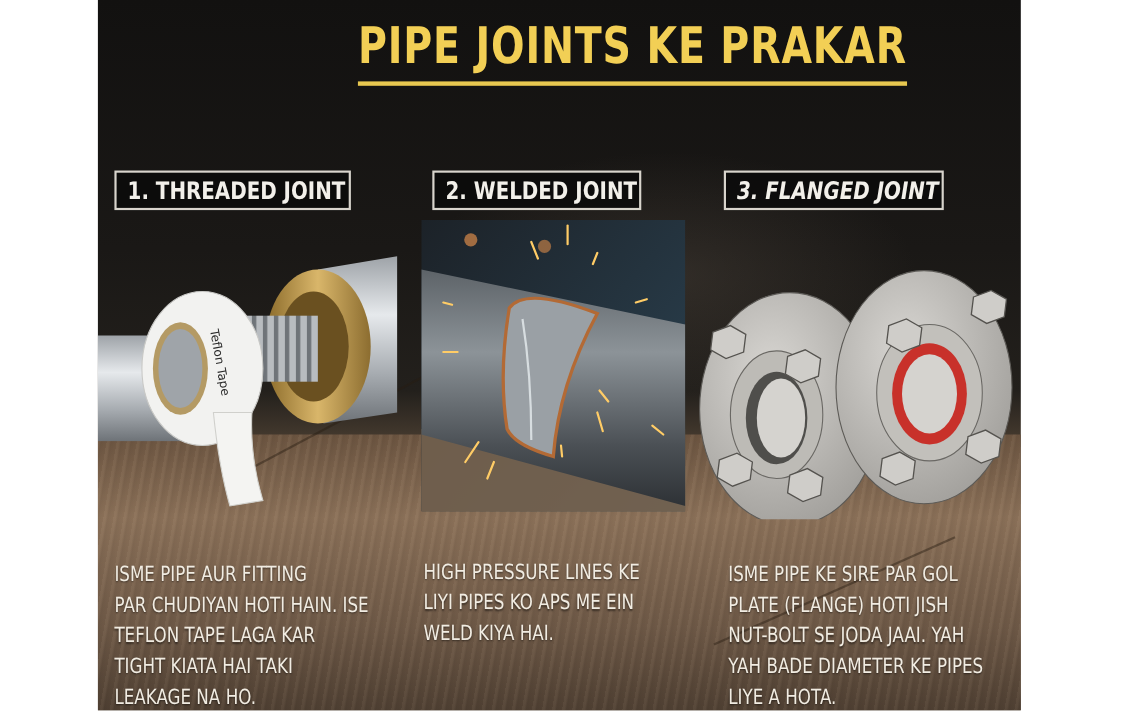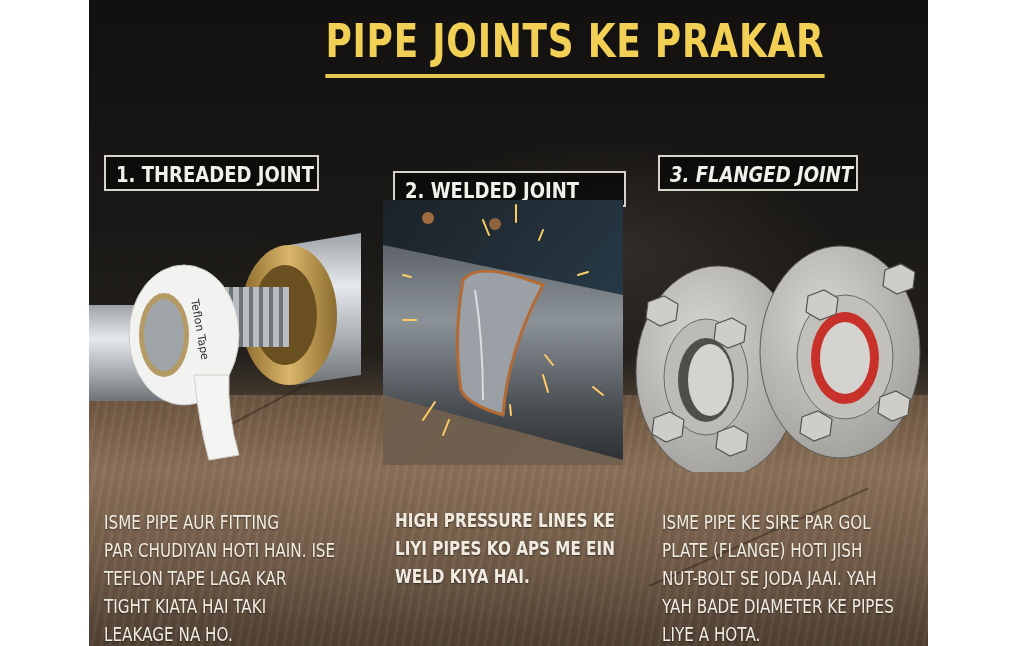--- a/index.html
+++ b/index.html
@@ -35,21 +35,21 @@
     <div class="wood-line" style="left:560px;top:190px;width:240px;transform:rotate(-24deg);"></div>
   </div>
 
   <div class="title">
     <span>PIPE JOINTS KE PRAKAR</span>
   </div>
 
   <div class="label" style="left:15px;width:215px;">
     <span>1. THREADED JOINT</span>
   </div>
-  <div class="label" style="left:304px;width:233px;margin-top:16px;">
+  <div class="label" style="left:304px;width:190px;">
     <span>2. WELDED JOINT</span>
   </div>
   <div class="label" style="left:569px;width:200px;font-style:italic;">
     <span>3. FLANGED JOINT</span>
   </div>
 
   <svg class="illus" style="left:0;top:225px;" width="290" height="250" viewBox="0 0 290 250">
     <defs>
       <linearGradient id="steel" x1="0" y1="0" x2="0" y2="1">
         <stop offset="0" stop-color="#9ea3a8"></stop>
@@ -149,21 +149,21 @@
     </g>
   </svg>
 
   <div class="desc" style="left:15px;top:508px;">
     <div>ISME PIPE AUR FITTING</div>
     <div>PAR CHUDIYAN HOTI HAIN. ISE</div>
     <div>TEFLON TAPE LAGA KAR</div>
     <div>TIGHT KIATA HAI TAKI</div>
     <div>LEAKAGE NA HO.</div>
   </div>
-  <div class="desc" style="left:306px;top:506px;font-weight:bold;">
+  <div class="desc" style="left:296px;top:506px;">
     <div>HIGH PRESSURE LINES KE</div>
     <div>LIYI PIPES KO APS ME EIN</div>
     <div>WELD KIYA HAI.</div>
   </div>
   <div class="desc" style="left:573px;top:508px;">
     <div>ISME PIPE KE SIRE PAR GOL</div>
     <div>PLATE (FLANGE) HOTI JISH</div>
     <div>NUT-BOLT SE JODA JAAI. YAH</div>
     <div>YAH BADE DIAMETER KE PIPES</div>
     <div>LIYE A HOTA.</div>

